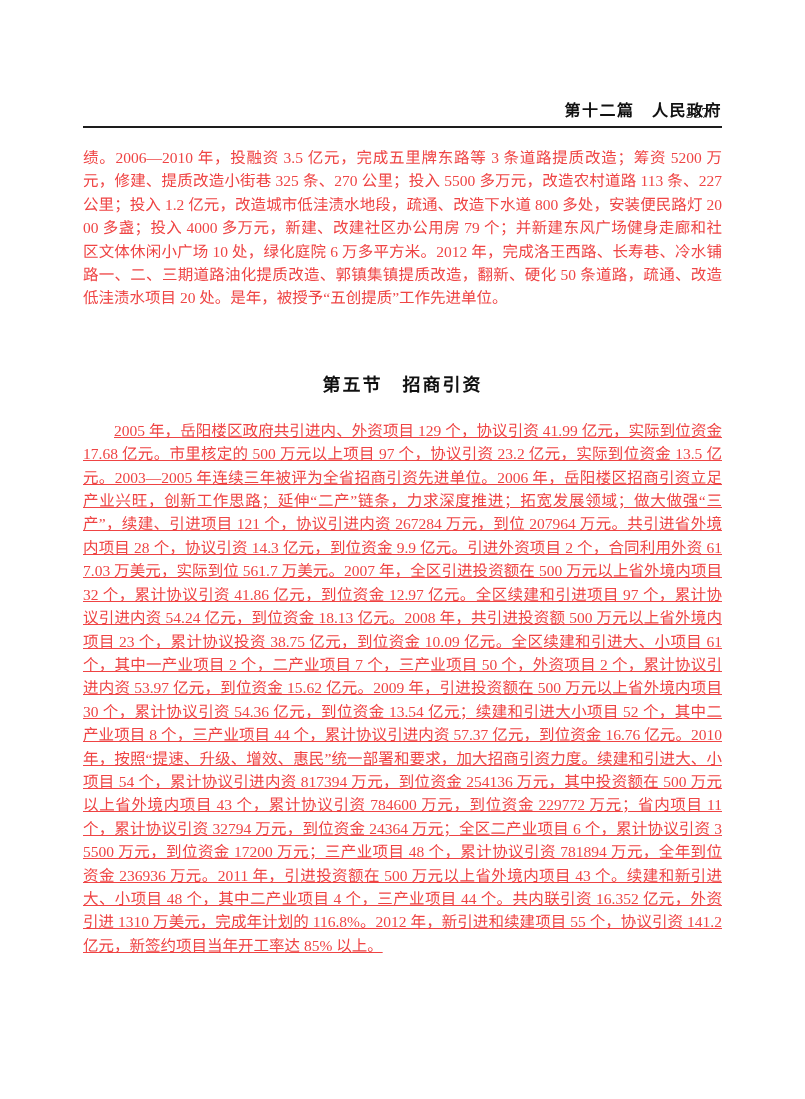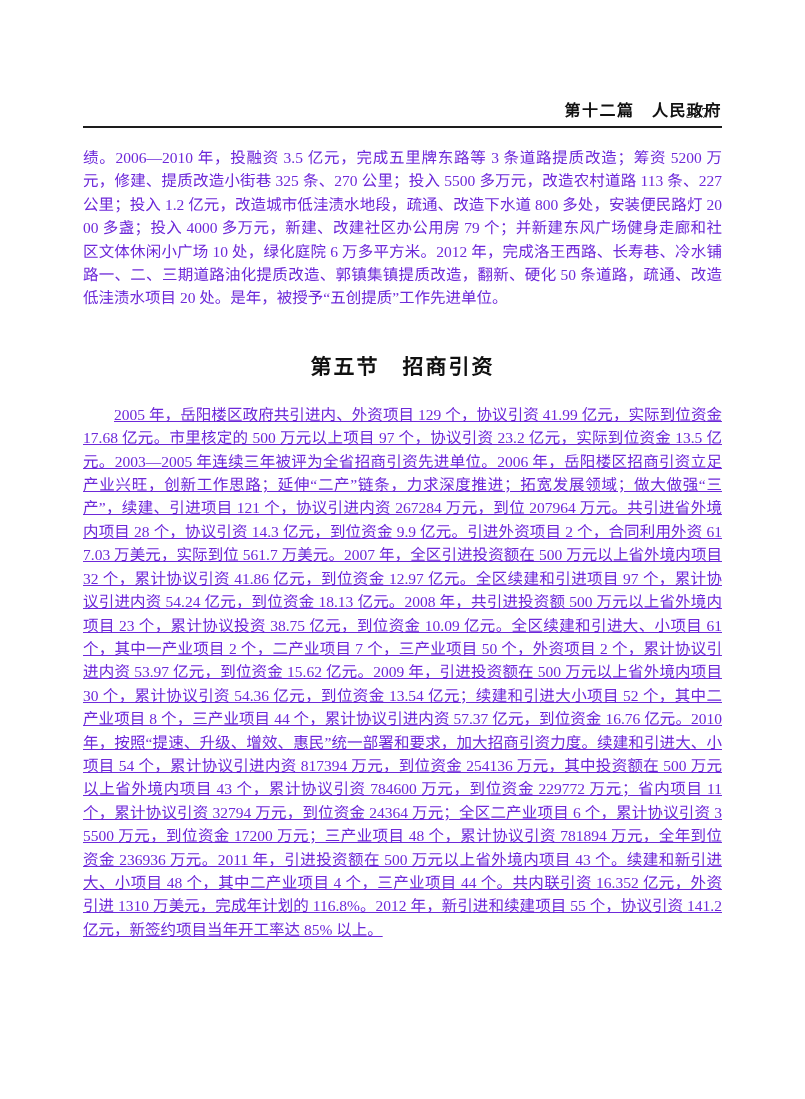--- a/index.html
+++ b/index.html
@@ -48,36 +48,36 @@
   .header-rule {
     margin-top: 5px;
     height: 0;
     border-top: 2px solid #1d1d1d;
   }
   
   .body-para {
     font-size: 15.5px;
     line-height: 23.4px;
     text-align: justify;
-    color: #6d28d9;
+    color: #ef4444;
     word-break: break-all;
   }
   .para1 {
     margin: 18px 0 0 0;
   }
   .para2 {
     margin: 0;
     text-indent: 2em;
     text-decoration: underline;
   }
   
   .section-heading {
-    margin: 40px 0 23px 0;
+    margin: 60px 0 23px 0;
     text-align: center;
-    font-size: 21px;
+    font-size: 18px;
     font-weight: bold;
     letter-spacing: 2px;
     color: #101010;
   }
 </style>
 </head>
 <body>
 
 <div class="page">
   <div class="content">

